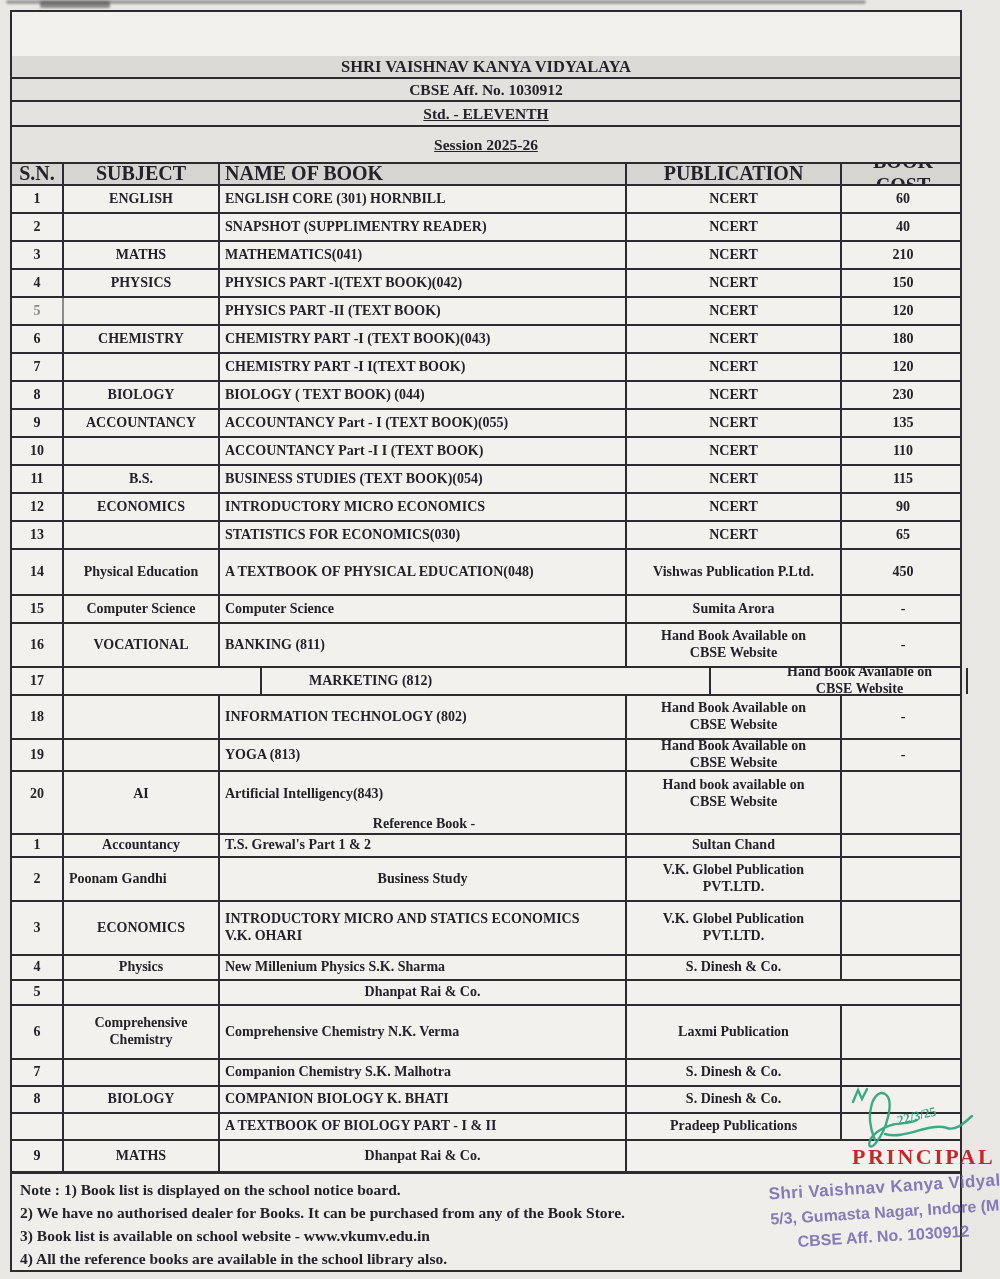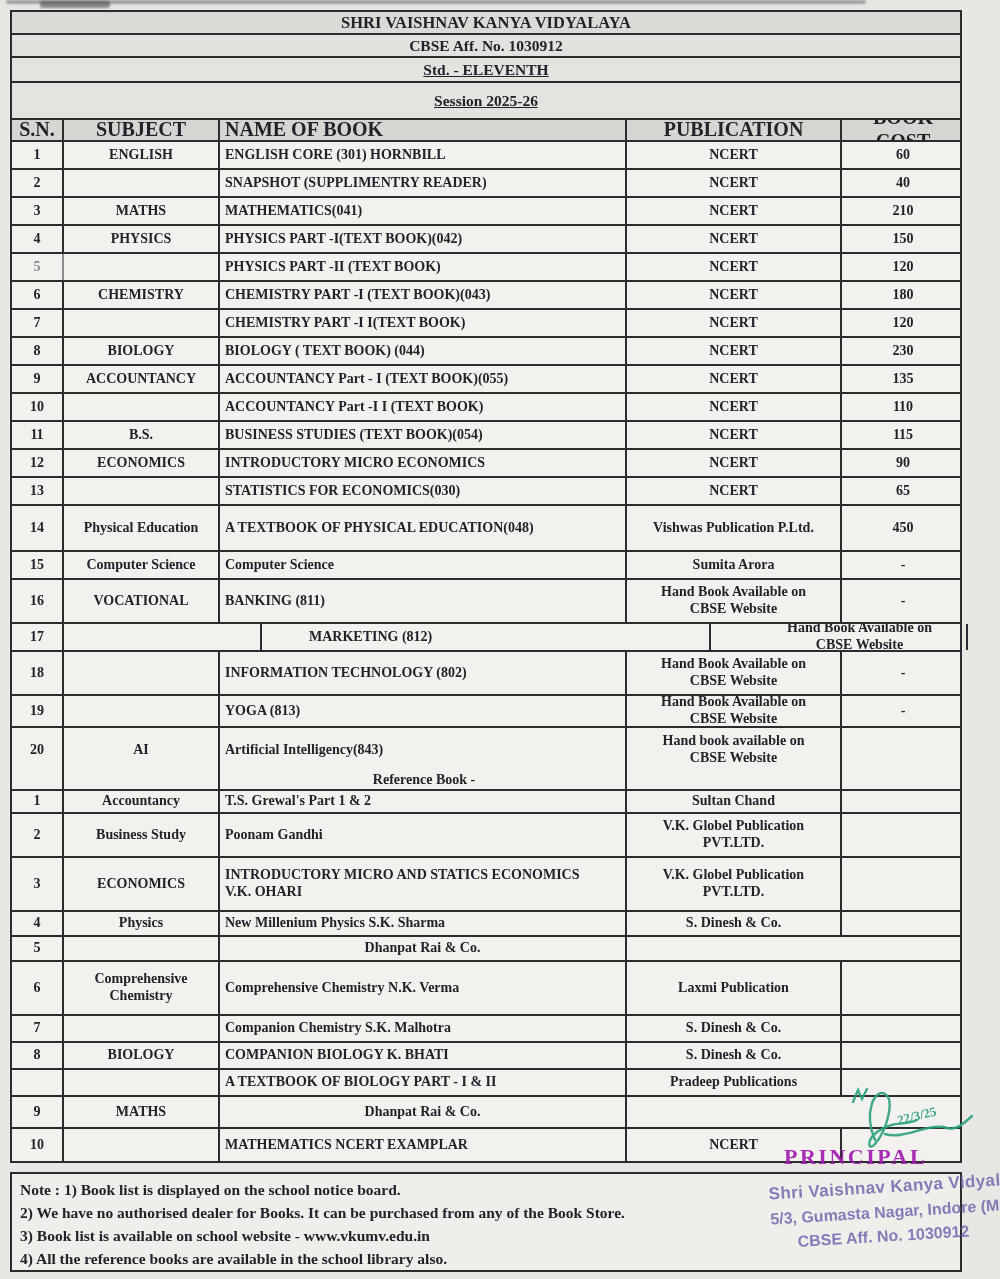--- a/index.html
+++ b/index.html
@@ -22,21 +22,21 @@
     background:#f2f1ee;
     box-sizing:border-box;
   }
   .trow{box-sizing:border-box;border-bottom:2px solid #2c2b31;}
   .trow:last-child{border-bottom:none;}
 
   .title{
     display:flex;align-items:center;justify-content:center;
     font-weight:bold;text-align:center;
   }
-  .t1{height:23px;font-size:16.5px;background:#dbdad7;}
+  .t1{height:23px;font-size:16.5px;background:#dbdad7;margin-top:44px;}
   .t2{height:23px;font-size:15.5px;background:#e2e1de;}
   .t3{height:25px;font-size:15.5px;background:#e4e3e0;text-decoration:underline;}
   .t4{height:37px;font-size:15.5px;background:#e4e3e0;text-decoration:underline;}
 
   .grid{
     display:grid;
     grid-template-columns:52px 156px 407px 215px 122px;
     box-sizing:border-box;
   }
   .cell{
@@ -70,22 +70,22 @@
   
   .signature{position:absolute;left:845px;top:1082px;width:135px;height:75px;}
   .sig-date{
     position:absolute;left:52px;top:26px;
     color:#2fa37c;font-weight:bold;font-size:13px;
     transform:rotate(-14deg);
     font-family:"Liberation Serif", serif;
     opacity:.95;
   }
   .principal{
-    position:absolute;left:784px;top:1144px;
-    color:#a21caf;font-weight:bold;font-size:22px;letter-spacing:2.5px;
+    position:absolute;left:852px;top:1144px;
+    color:#b91c1c;font-weight:bold;font-size:22px;letter-spacing:2.5px;
     font-family:"Liberation Serif", serif;
     opacity:.92;
   }
   .stamp{
     position:absolute;left:770px;top:1176px;width:280px;
     transform:rotate(-3.5deg);
     color:#7566ae;opacity:.85;
     font-family:"Liberation Sans", sans-serif;
     font-weight:bold;
   }
@@ -273,22 +273,22 @@
     <div id="ref-rows">
         <div class="trow grid" style="height: 23px;">
           <div class="cell">1</div>
           <div class="cell pub">Accountancy</div>
           <div class="cell book">T.S. Grewal's Part 1 &amp; 2</div>
           <div class="cell pub">Sultan Chand</div>
           <div class="cell"></div>
         </div>
         <div class="trow grid" style="height: 44px;">
           <div class="cell">2</div>
+          <div class="cell book">Poonam Gandhi</div>
           <div class="cell pub">Business Study</div>
-          <div class="cell book">Poonam Gandhi</div>
           <div class="cell pub">V.K. Globel Publication
 PVT.LTD.</div>
           <div class="cell"></div>
         </div>
         <div class="trow grid" style="height: 54px;">
           <div class="cell">3</div>
           <div class="cell pub">ECONOMICS</div>
           <div class="cell book">INTRODUCTORY MICRO AND STATICS ECONOMICS
 V.K. OHARI</div>
           <div class="cell pub">V.K. Globel Publication

